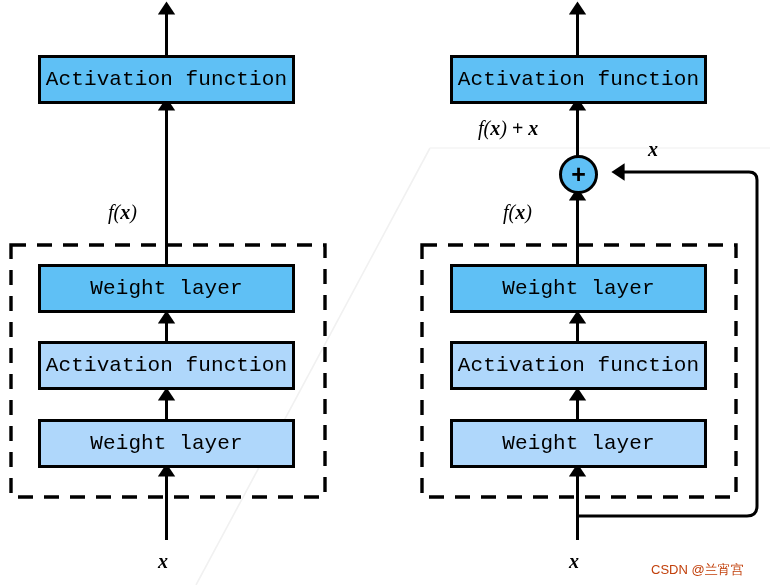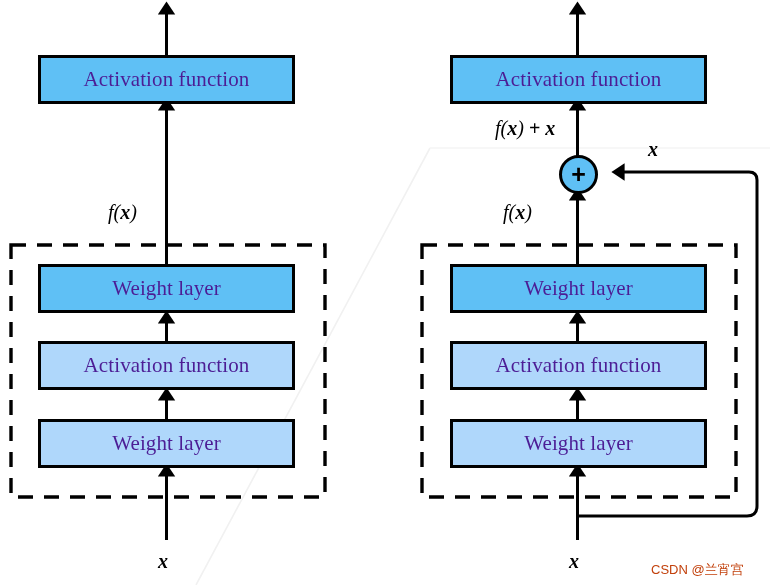--- a/index.html
+++ b/index.html
@@ -25,23 +25,23 @@
     height: 585px;
   }
   .box {
     position: absolute;
     box-sizing: border-box;
     border: 3px solid #000000;
     display: flex;
     align-items: center;
     justify-content: center;
     font-size: 21px;
-    color: #4c1d95;
+    color: #000000;
     letter-spacing: 0.1px;
-    font-family: Liberation Serif, serif;
+    font-family: Liberation Mono, monospace;
   }
   .lbl {
     position: absolute;
     font-size: 20px;
     color: #000000;
     white-space: nowrap;
     font-family: "Liberation Serif", serif;
   }
   .lbl .fn {
     font-style: italic;
@@ -156,21 +156,21 @@
   </div>
 
   <div class="box" style="left:450px; top:419px; width:257px; height:49px; background:#AFD7FB;">
     <span>Weight layer</span>
   </div>
 
   <div class="plusnode" style="left:559px; top:155px; width:39px; height:39px; background:#5FC0F5;">
     <span>+</span>
   </div>
 
-  <div class="lbl" style="left:495px; top:117px;">
+  <div class="lbl" style="left:478px; top:117px;">
     <span class="fn">f</span><span class="fn">(</span><span class="vecx">x</span><span class="fn">)</span><span class="plus">&nbsp;+&nbsp;</span><span class="vecx">x</span>
   </div>
   <div class="lbl" style="left:503px; top:201px;">
     <span class="fn">f</span><span class="fn">(</span><span class="vecx">x</span><span class="fn">)</span>
   </div>
   <div class="lbl" style="left:648px; top:138px;">
     <span class="vecx">x</span>
   </div>
   <div class="lbl" style="left:569px; top:550px;">
     <span class="vecx">x</span>

